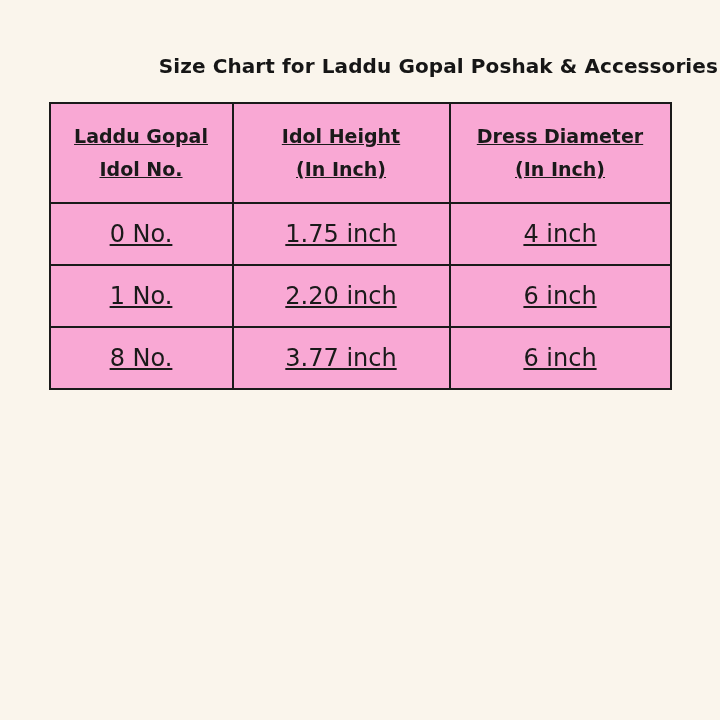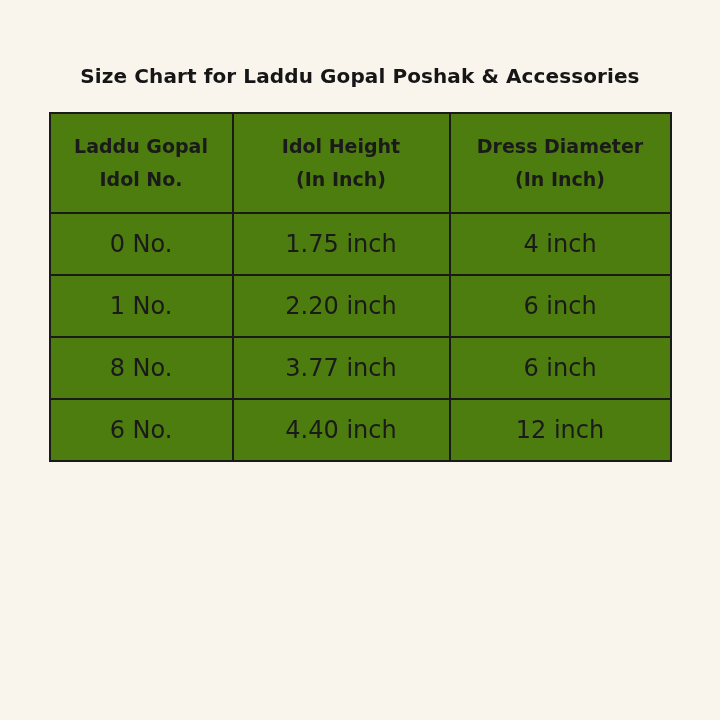--- a/index.html
+++ b/index.html
@@ -11,35 +11,36 @@
   .canvas {
     position: relative;
     width: 720px;
     height: 720px;
     background: #FAF5EC;
     font-family: "DejaVu Sans", "Liberation Sans", sans-serif;
     color: #1A1A1A;
     overflow: hidden;
   }
   .title {
-    margin: 12px;
+    margin: 2px;
     padding-top: 52px;
-    text-align: center;
+    text-align: right;
     font-size: 20px;
     line-height: 25px;
     font-weight: 700;
     color: #161616;
     letter-spacing: 0.1px;
   }
   table.size-chart {
     border-collapse: collapse;
     table-layout: fixed;
     width: 621px;
     margin: 23px auto 0 auto;
-    background: #4d7c0f;
+    background: #f9a8d4;
+    text-decoration: underline;
   }
   table.size-chart th,
   table.size-chart td {
     border: 2px solid #1A1A1A;
     text-align: center;
     vertical-align: middle;
     padding: 0;
   }
   table.size-chart th {
     height: 100px;
@@ -92,21 +93,16 @@
       <tr>
         <td>1 No.</td>
         <td>2.20 inch</td>
         <td>6 inch</td>
       </tr>
       <tr>
         <td>8 No.</td>
         <td>3.77 inch</td>
         <td>6 inch</td>
       </tr>
-      <tr>
-        <td>6 No.</td>
-        <td>4.40 inch</td>
-        <td>12 inch</td>
-      </tr>
     </tbody>
   </table>
 
 </div>
 
 </body></html>

